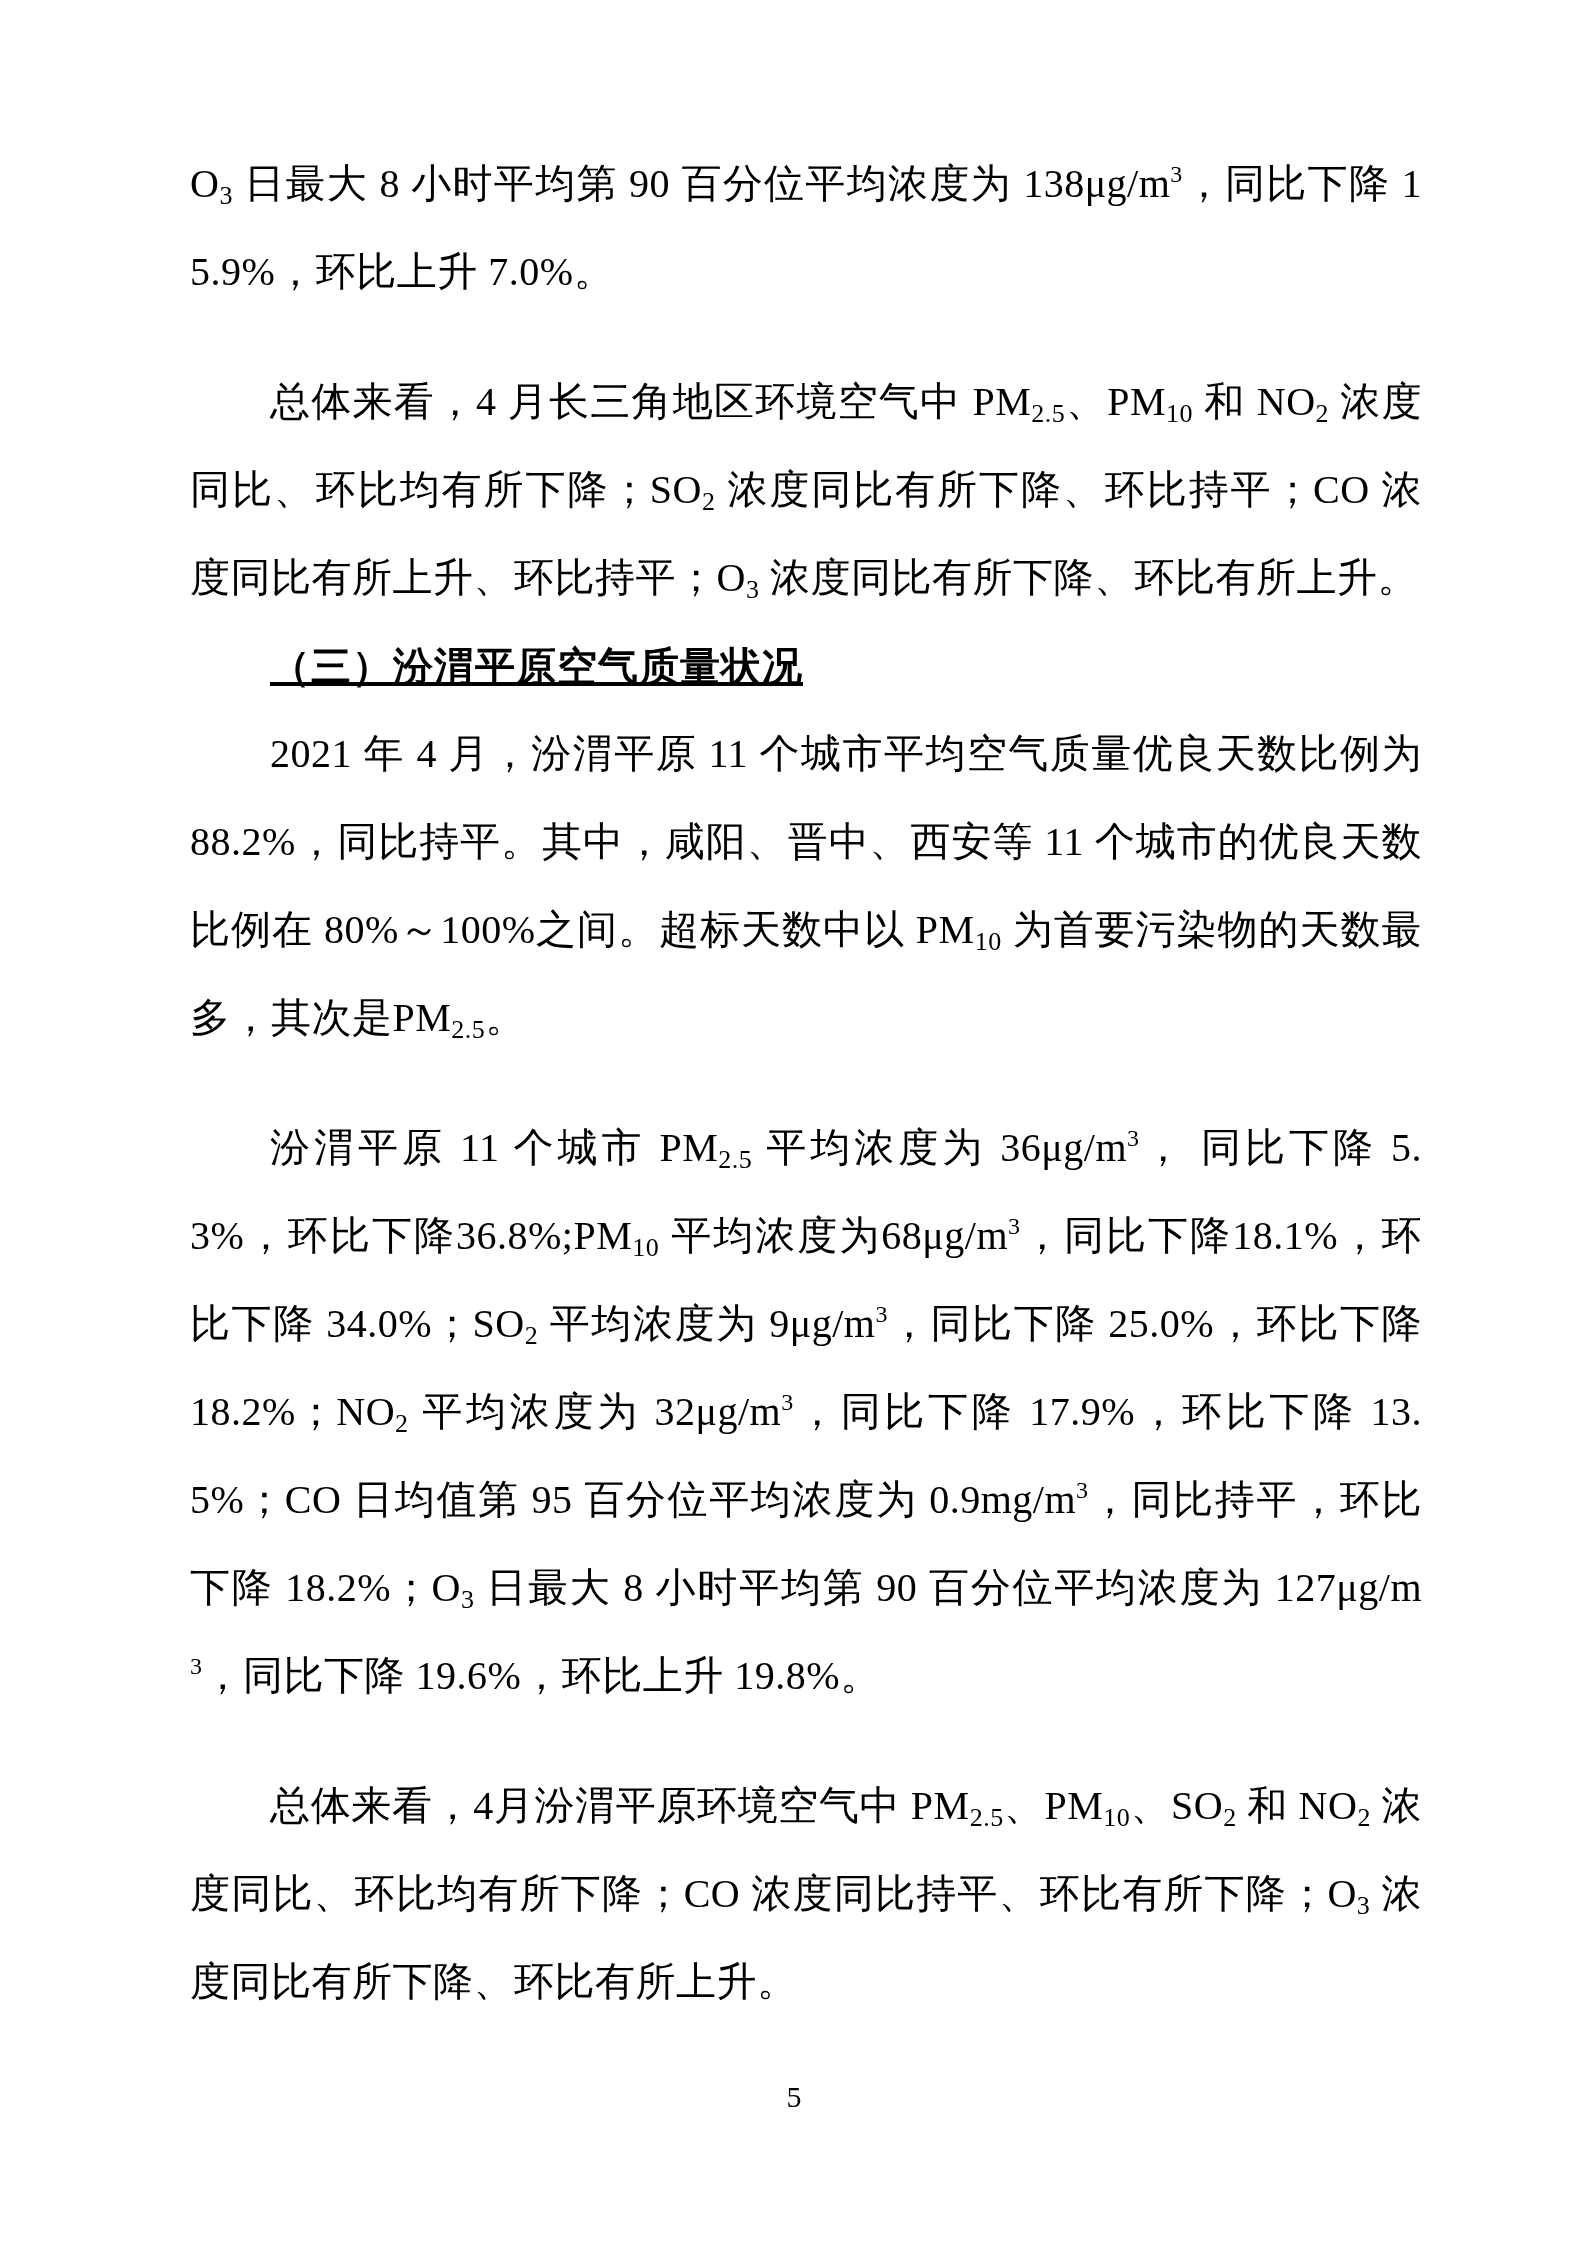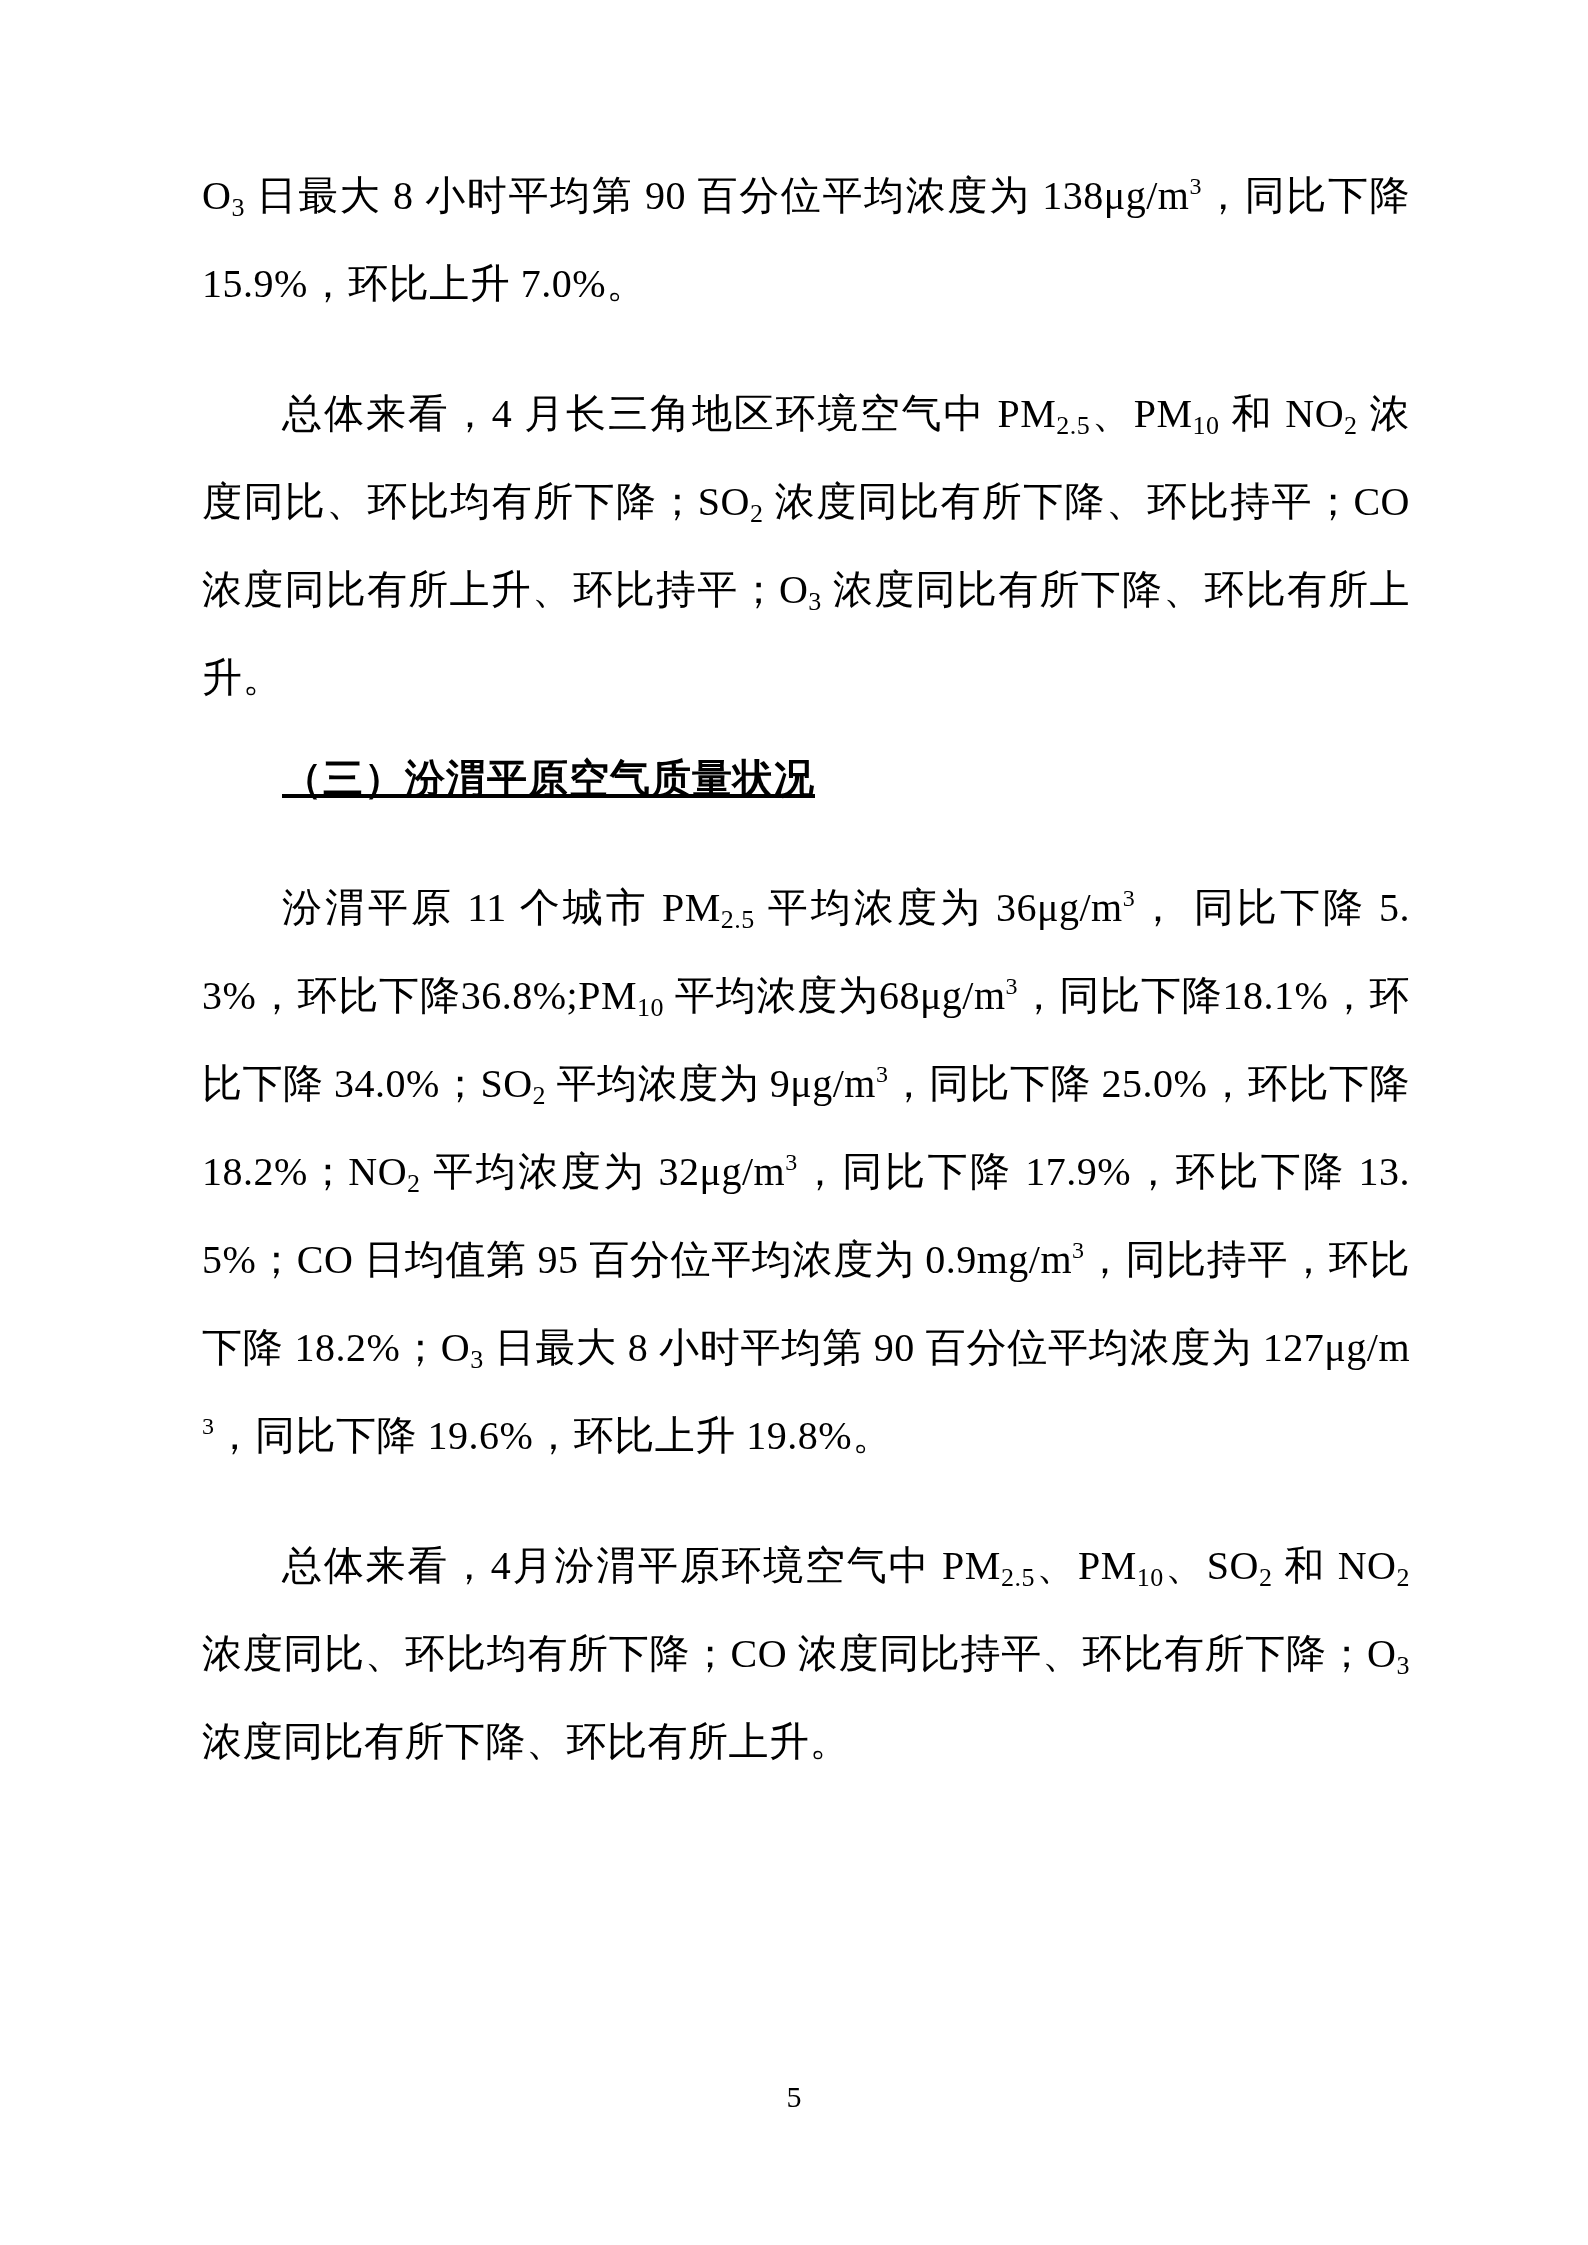--- a/index.html
+++ b/index.html
@@ -16,21 +16,21 @@
     font-family: "Liberation Serif", "DejaVu Serif", serif;
     overflow: hidden;
   }
   .content {
     position: absolute;
     left: 190px;
     top: 140px;
     width: 1232px;
   }
   p.para {
-    margin: 12px;
+    margin: 0;
     padding: 0;
     font-size: 40px;
     line-height: 88px;
     text-align: justify;
     letter-spacing: 0.5px;
     word-break: break-all;
   }
   p.indent {
     text-indent: 80px;
   }
@@ -64,18 +64,19 @@
   }
 </style>
 </head>
 <body>
 
 <div class="page">
   <div class="content">
     <p class="para"><span>O</span><span class="sub">3</span><span> 日最大 8 小时平均第 90 百分位平均浓度为 138μg/m</span><span class="sup">3</span><span>，同比下降 15.9%，环比上升 7.0%。</span></p>
     <p class="para indent spaced"><span>总体来看，4 月长三角地区环境空气中 PM</span><span class="sub">2.5</span><span>、PM</span><span class="sub">10</span><span> 和 NO</span><span class="sub">2</span><span> 浓度同比、环比均有所下降；SO</span><span class="sub">2</span><span> 浓度同比有所下降、环比持平；CO 浓度同比有所上升、环比持平；O</span><span class="sub">3</span><span> 浓度同比有所下降、环比有所上升。</span></p>
     <p class="para indent heading"><span>（三）汾渭平原空气质量状况</span></p>
+    <p class="para indent"><span>2021 年 4 月，汾渭平原 11 个城市平均空气质量优良天数比例为 88.2%，同比持平。其中，咸阳、晋中、西安等 11 个城市的优良天数比例在 80%～100%之间。超标天数中以 PM</span><span class="sub">10</span><span> 为首要污染物的天数最多，其次是PM</span><span class="sub">2.5</span><span>。</span></p>
     <p class="para indent spaced"><span>汾渭平原 11 个城市 PM</span><span class="sub">2.5</span><span> 平均浓度为 36μg/m</span><span class="sup">3</span><span>， 同比下降 5.3%，环比下降36.8%;PM</span><span class="sub">10</span><span> 平均浓度为68μg/m</span><span class="sup">3</span><span>，同比下降18.1%，环比下降 34.0%；SO</span><span class="sub">2</span><span> 平均浓度为 9μg/m</span><span class="sup">3</span><span>，同比下降 25.0%，环比下降 18.2%；NO</span><span class="sub">2</span><span> 平均浓度为 32μg/m</span><span class="sup">3</span><span>，同比下降 17.9%，环比下降 13.5%；CO 日均值第 95 百分位平均浓度为 0.9mg/m</span><span class="sup">3</span><span>，同比持平，环比下降 18.2%；O</span><span class="sub">3</span><span> 日最大 8 小时平均第 90 百分位平均浓度为 127μg/m</span><span class="sup">3</span><span>，同比下降 19.6%，环比上升 19.8%。</span></p>
     <p class="para indent spaced"><span>总体来看，4月汾渭平原环境空气中 PM</span><span class="sub">2.5</span><span>、PM</span><span class="sub">10</span><span>、SO</span><span class="sub">2</span><span> 和 NO</span><span class="sub">2</span><span> 浓度同比、环比均有所下降；CO 浓度同比持平、环比有所下降；O</span><span class="sub">3</span><span> 浓度同比有所下降、环比有所上升。</span></p>
   </div>
 
   <div class="footer">5</div>
 </div>
 
 </body></html>

